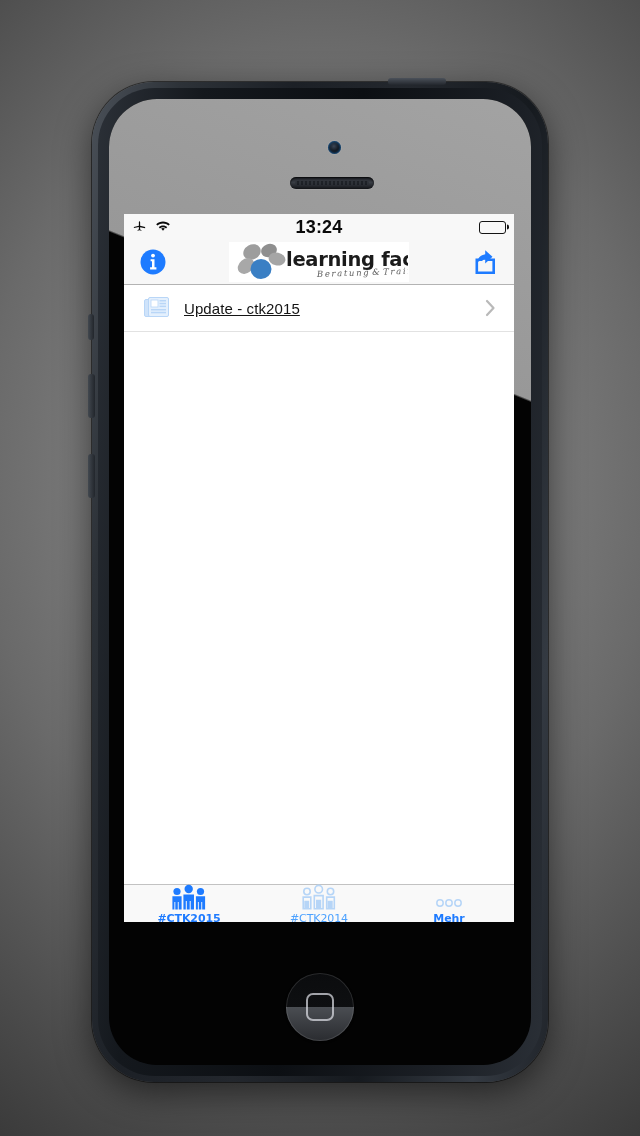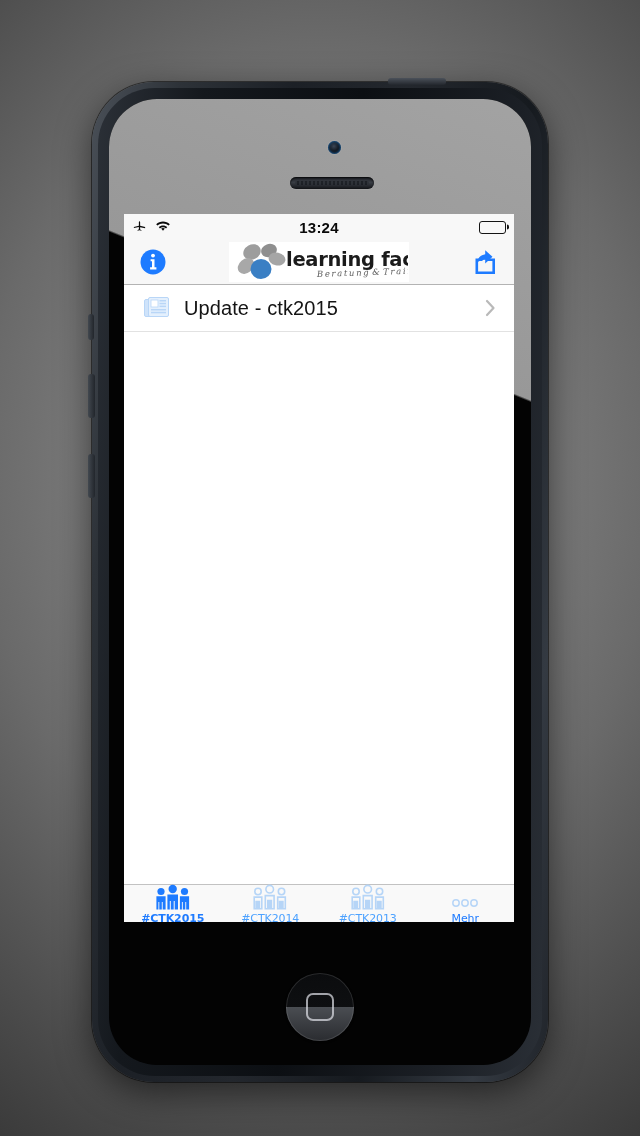--- a/index.html
+++ b/index.html
@@ -94,21 +94,21 @@
   #status-bar {
     height: 26px;
     background: #f8f8f8;
     display: flex; align-items: center;
     padding: 0 8px;
     position: relative;
   }
   #status-left { display:flex; align-items:center; gap:8px; }
   #status-time {
     position:absolute; left:0; right:0; text-align:center;
-    font-size: 15px; font-weight: bold; color:#0a0a0a;
+    font-size: 18px; font-weight: bold; color:#0a0a0a;
     letter-spacing:.2px;
   }
   #status-right { margin-left:auto; display:flex; align-items:center; }
   .batt {
     width: 27px; height: 13px; border:1.5px solid #141414; border-radius:3px;
     position:relative; padding:1.5px;
   }
   .batt-fill { height:100%; background:#0a0a0a; border-radius:1px; }
   .batt::after {
     content:""; position:absolute; right:-4px; top:50%; transform:translateY(-50%);
@@ -138,23 +138,23 @@
   #list { background:#fff; }
   .list-row {
     height: 47px;
     display:flex; align-items:center;
     padding: 0 14px 0 20px;
     background:#fff;
     border-bottom: 1px solid #e2e2e2;
   }
   .row-icon { width:26px; height:24px; flex:0 0 auto; margin-right:14px; }
   .row-label {
-    font-size: 20px; color:#141414; font-weight:400;
+    font-size: 15px; color:#141414; font-weight:400;
     letter-spacing:.1px; flex:1 1 auto;
-    white-space:nowrap; overflow:hidden; text-overflow:ellipsis;
+    white-space:nowrap; overflow:hidden; text-overflow:ellipsis;text-decoration:underline;
   }
   .row-chevron { width:11px; height:18px; flex:0 0 auto; margin-right:4px; }
 
   #list-fill { background:#fff; }
 
   
   #tab-bar {
     position:absolute; left:0; right:0; bottom:0;
     height: 38px;
     background: #f9f9f9;
@@ -166,21 +166,21 @@
     align-items:center; justify-content:center; gap:2px;
     padding-top:2px;
   }
   .tab-icon { height:26px; display:flex; align-items:flex-end; justify-content:center; }
   .tab-label {
     font-size: 11px; letter-spacing:-.1px;
     font-family: "DejaVu Sans", sans-serif;
   }
   .tab.active .tab-label { color:#1e7bff; font-weight:bold; }
   .tab.inactive .tab-label { color:#4da2ff; font-weight:normal; }
-  .tab.more .tab-label { color:#1e7bff; font-weight:normal; }
+  .tab.more .tab-label { color:#1e7bff; font-weight:bold; }
 </style>
 </head>
 <body>
 
 <div id="phone">
   <div class="side-btn" id="ring-sw"></div>
   <div class="side-btn" id="vol-up"></div>
   <div class="side-btn" id="vol-down"></div>
   <div class="side-btn" id="power"></div>
 
@@ -308,35 +308,20 @@
             <circle cx="31.5" cy="7.5" r="3.2"></circle>
             <path d="M27.7 13.1h7.6v11.7h-2.4v-7.2h-1v7.2h-1.3v-7.2h-1v7.2h-1.9z"></path>
             <circle cx="19.7" cy="5.2" r="3.8"></circle>
             <path d="M15.3 11.6h8.8v13.2h-2.7v-8.2h-1.1v8.2h-1.4v-8.2h-1.1v8.2h-2.5z"></path>
           </g>
         </svg>
       </span>
       <span class="tab-label">#CTK2014</span>
     </div>
 
-    <div class="tab inactive">
-      <span class="tab-icon">
-        <svg width="40" height="26" viewBox="0 0 40 26">
-          <g fill="none" stroke="#b6d5f7" stroke-width="1.6">
-            <circle cx="8" cy="7.5" r="3.2"></circle>
-            <path d="M4.2 13.1h7.6v11.7H9.4v-7.2h-1v7.2H7.1v-7.2h-1v7.2H4.2z"></path>
-            <circle cx="31.5" cy="7.5" r="3.2"></circle>
-            <path d="M27.7 13.1h7.6v11.7h-2.4v-7.2h-1v7.2h-1.3v-7.2h-1v7.2h-1.9z"></path>
-            <circle cx="19.7" cy="5.2" r="3.8"></circle>
-            <path d="M15.3 11.6h8.8v13.2h-2.7v-8.2h-1.1v8.2h-1.4v-8.2h-1.1v8.2h-2.5z"></path>
-          </g>
-        </svg>
-      </span>
-      <span class="tab-label">#CTK2013</span>
-    </div>
 
 
     <div class="tab more">
       <span class="tab-icon">
         <svg width="40" height="26" viewBox="0 0 40 26">
           <g fill="none" stroke="#b6d5f7" stroke-width="1.5">
             <circle cx="11" cy="19" r="3.2"></circle>
             <circle cx="20" cy="19" r="3.2"></circle>
             <circle cx="29" cy="19" r="3.2"></circle>
           </g>

